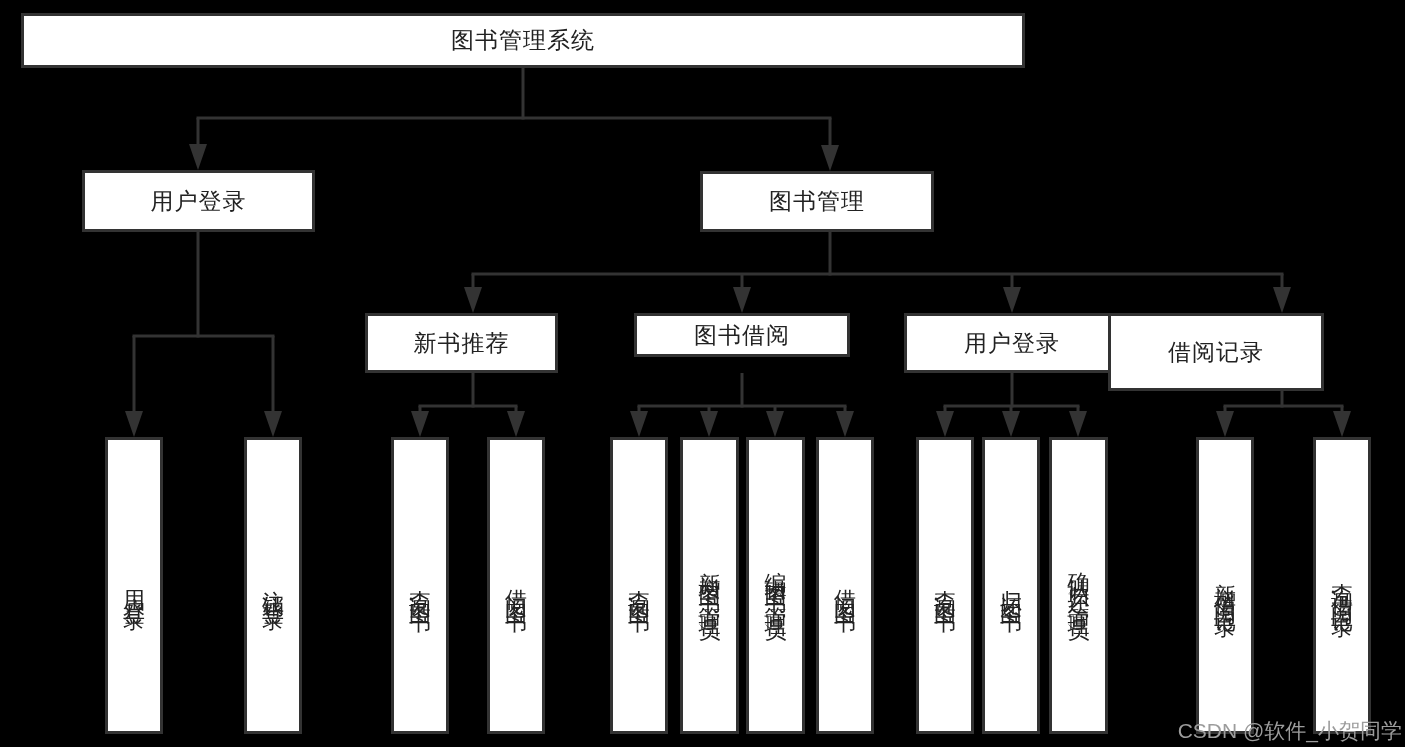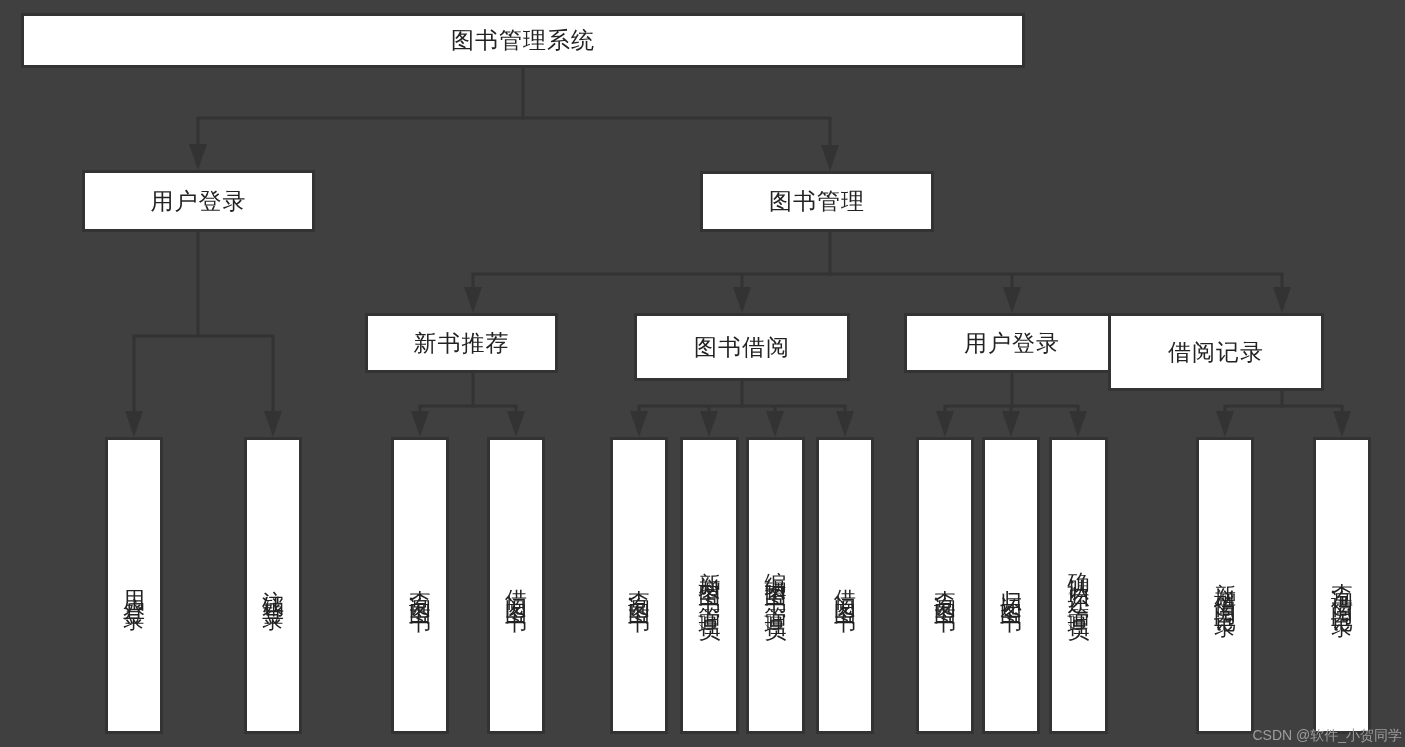--- a/index.html
+++ b/index.html
@@ -5,21 +5,21 @@
   html, body {
     margin: 0;
     padding: 0;
     background: #ffffff;
     font-family: "Liberation Sans", "DejaVu Sans", sans-serif;
   }
   #canvas {
     position: relative;
     width: 1405px;
     height: 747px;
-    background: #404040;
+    background: #000000;
     overflow: hidden;
   }
   #connectors {
     position: absolute;
     left: 0;
     top: 0;
     z-index: 1;
   }
   .node {
     position: absolute;
@@ -41,21 +41,21 @@
     writing-mode: vertical-rl;
     text-orientation: mixed;
     font-size: 22px;
     letter-spacing: 7px;
     line-height: 1;
   }
   #watermark {
     position: absolute;
     right: 3px;
     bottom: 2px;
-    font-size: 14px;
+    font-size: 21px;
     color: #9c9c9c;
     z-index: 5;
     white-space: nowrap;
   }
 </style>
 </head>
 <body>
 
 <div id="canvas">
 
@@ -145,21 +145,21 @@
   <div class="node h" style="left:82px;top:170px;width:233px;height:62px;">
     <span>用户登录</span>
   </div>
   <div class="node h" style="left:700px;top:171px;width:234px;height:61px;">
     <span>图书管理</span>
   </div>
 
   <div class="node h" style="left:365px;top:313px;width:193px;height:60px;">
     <span>新书推荐</span>
   </div>
-  <div class="node h" style="left:634px;top:313px;width:216px;height:68px;">
+  <div class="node h" style="left:634px;top:313px;width:216px;height:44px;">
     <span>图书借阅</span>
   </div>
   <div class="node h" style="left:904px;top:313px;width:216px;height:60px;">
     <span>用户登录</span>
   </div>
   <div class="node h" style="left:1108px;top:313px;width:216px;height:78px;">
     <span>借阅记录</span>
   </div>
 
   <div class="node v" style="left:105px;top:437px;width:58px;height:297px;">

